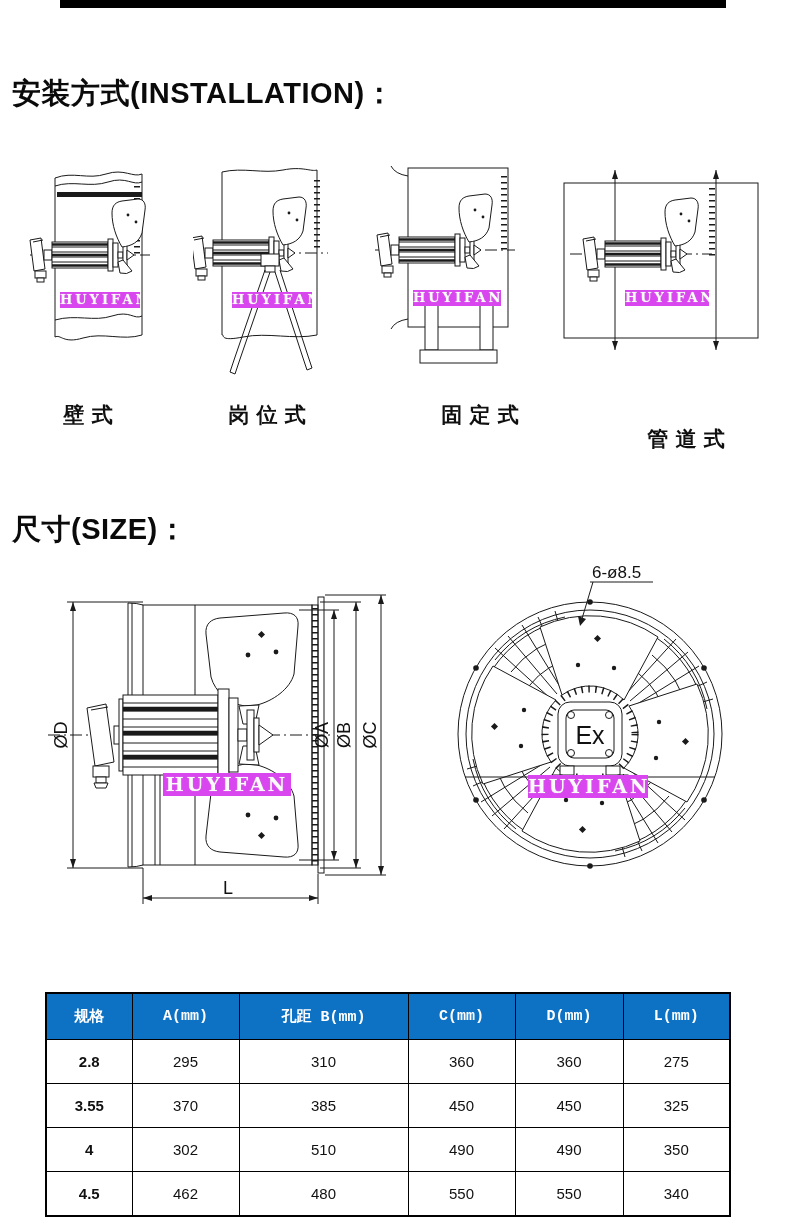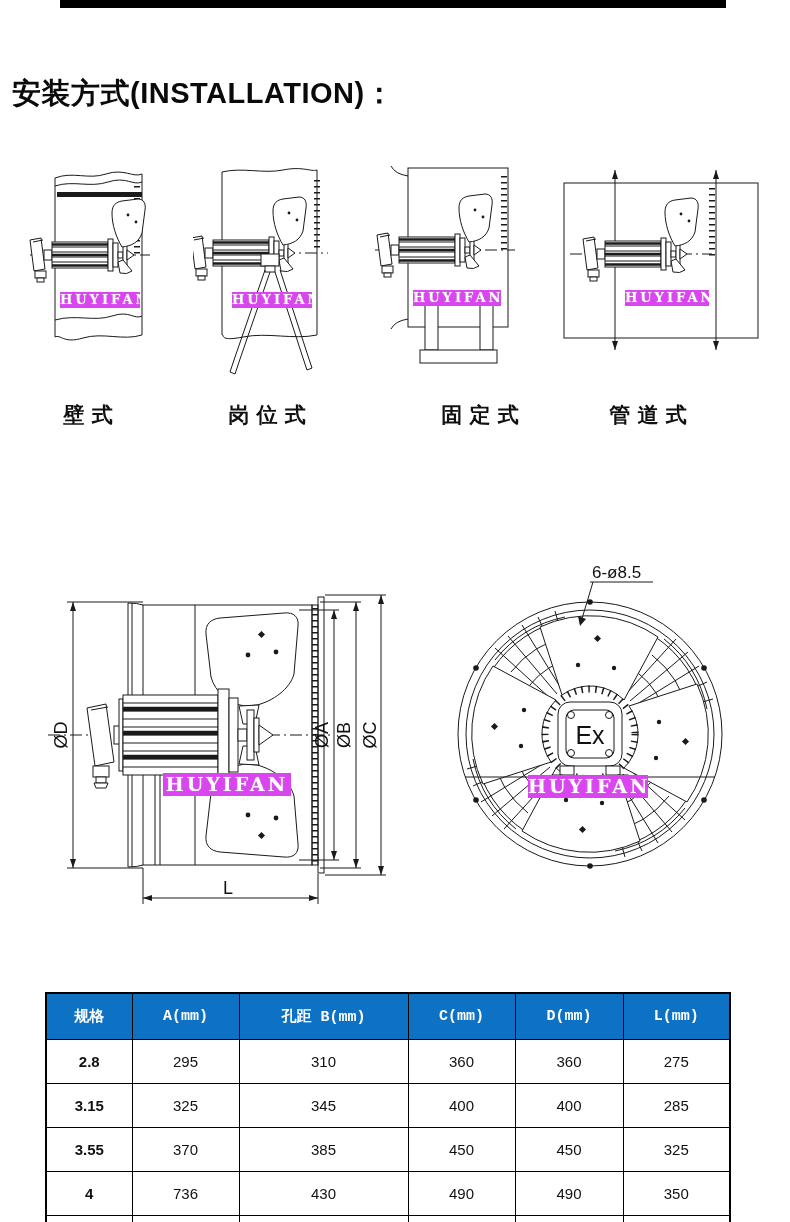--- a/index.html
+++ b/index.html
@@ -131,22 +131,23 @@
         <polygon class="b" points="160,188 157,179 163,179"></polygon>
       <line class="tickstrip" x1="156" y1="26" x2="156" y2="96"></line>
     </g>
     <line class="dash" x1="14" y1="92" x2="156" y2="92"></line>
     <use href="#fanunit" transform="translate(73,92)"></use>
   </svg>
 
   <div class="caption" style="left:88px;">壁 式</div>
   <div class="caption" style="left:267px;">岗 位 式</div>
   <div class="caption" style="left:462px;margin-left:18px;">固 定 式</div>
-  <div class="caption" style="left:648px;">管 道 式</div>
-
+  <div class="caption" style="left:686px;margin-top:24px;">管 道 式</div>
+
+  <div class="heading h-size">尺寸(SIZE)：</div>
 
   <svg class="fig" style="left:33px;top:582px;" width="362" height="330" viewBox="0 0 362 330">
     <defs>
       <g id="sblade">
         <path class="w" d="M212,124 C196,122 182,110 178,95 L173,52 C172,42 178,37 187,36 L251,31 C261,30 266,35 265,44 L261,92 C257,107 240,119 224,123 Z"></path>
         <circle class="dot" cx="215" cy="73" r="2.4"></circle>
         <circle class="dot" cx="243" cy="70" r="2.4"></circle>
         <rect class="dot" x="226" y="50" width="5" height="5" transform="rotate(45 228.5 52.5)"></rect>
         <polygon class="w" points="206,124 226,123 222,142 210,142"></polygon>
       </g>
@@ -315,39 +316,31 @@
     <tbody>
       <tr>
         <td class="spec">2.8</td>
         <td>295</td>
         <td>310</td>
         <td>360</td>
         <td>360</td>
         <td>275</td>
       </tr>
       <tr>
-        <td class="spec">3.15</td>
-        <td>325</td>
-        <td>345</td>
-        <td>400</td>
-        <td>400</td>
-        <td>285</td>
-      </tr>
-      <tr>
         <td class="spec">3.55</td>
         <td>370</td>
         <td>385</td>
         <td>450</td>
         <td>450</td>
         <td>325</td>
       </tr>
       <tr>
         <td class="spec">4</td>
-        <td>736</td>
-        <td>430</td>
+        <td>302</td>
+        <td>510</td>
         <td>490</td>
         <td>490</td>
         <td>350</td>
       </tr>
       <tr>
         <td class="spec">4.5</td>
         <td>462</td>
         <td>480</td>
         <td>550</td>
         <td>550</td>

